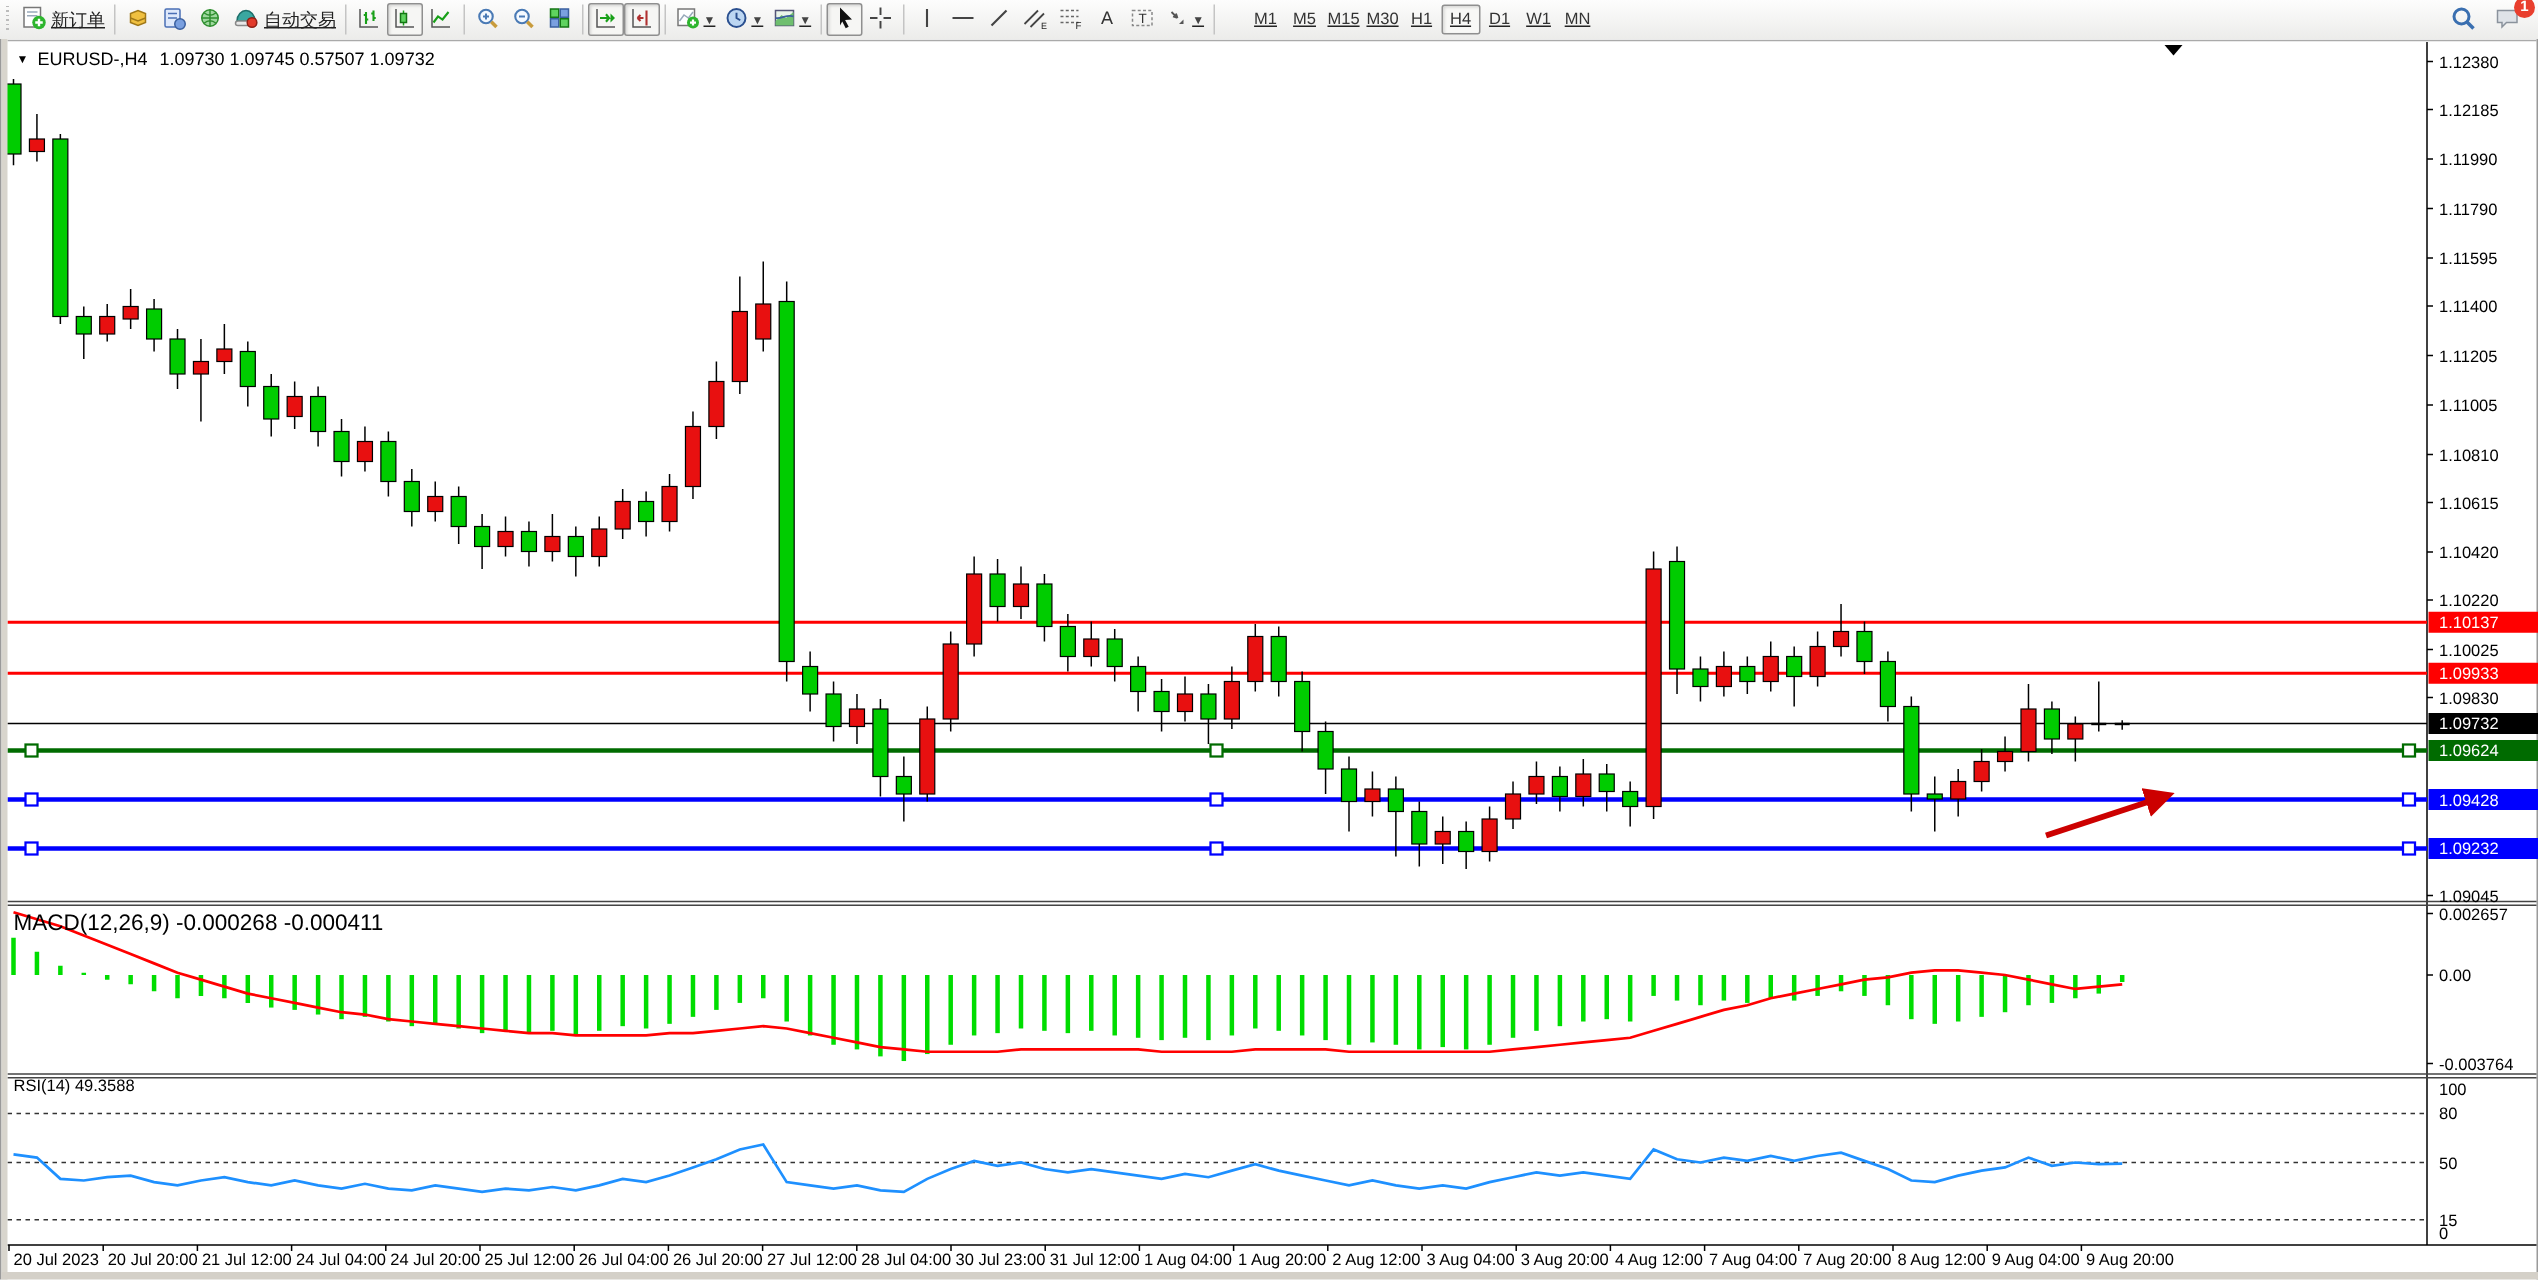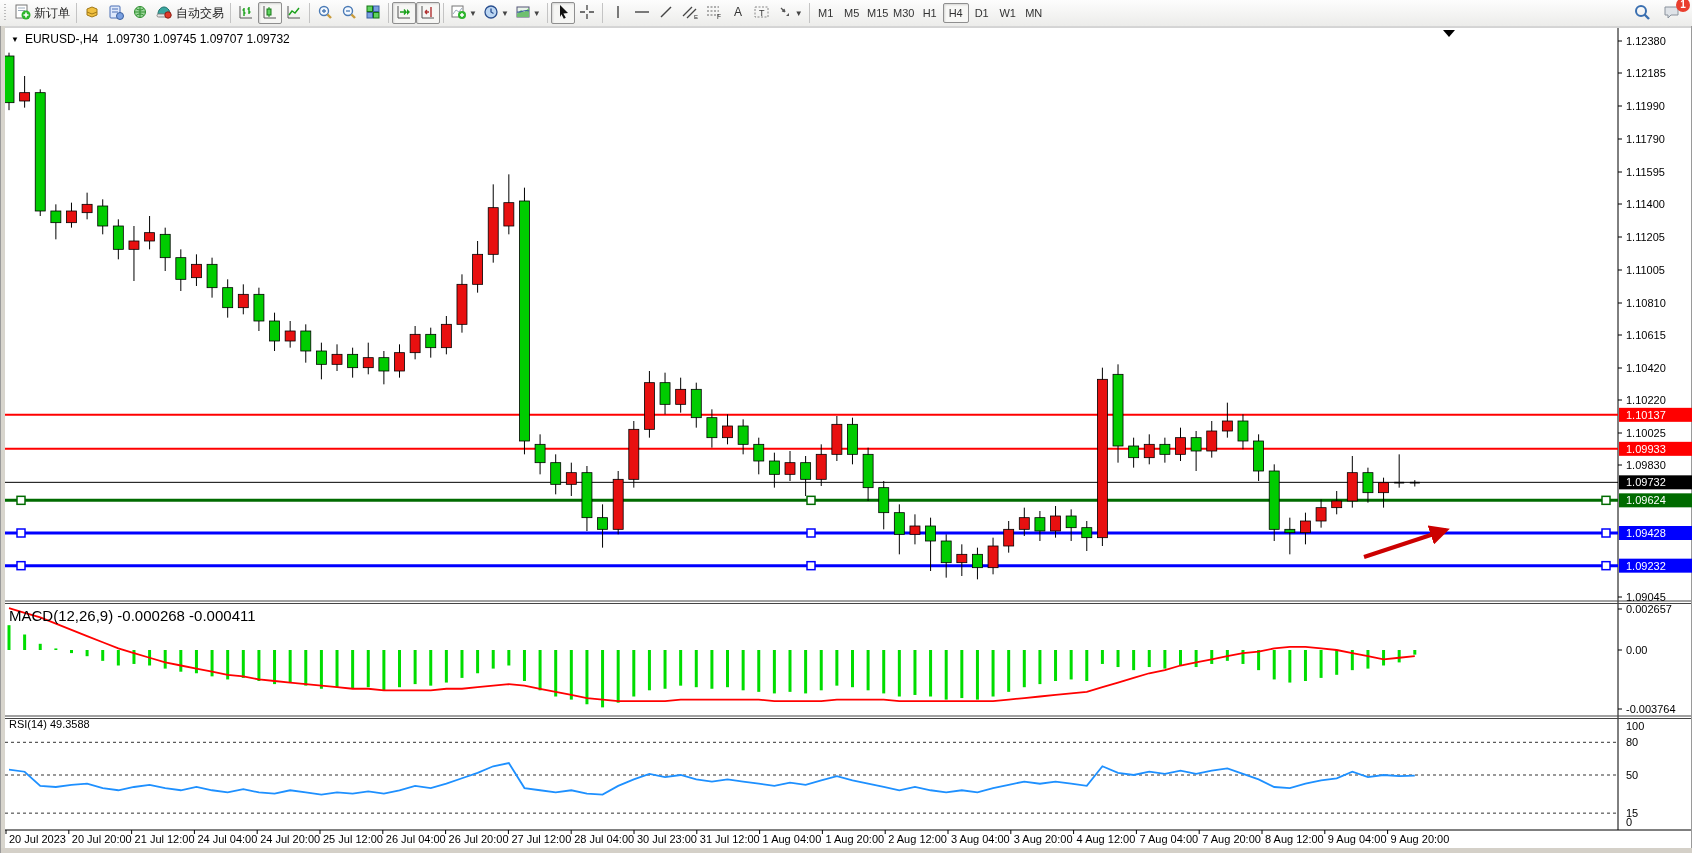--- a/index.html
+++ b/index.html
@@ -1,20 +1,20 @@
 <!DOCTYPE html>
 <html><head>
 <meta charset="utf-8">
 <style>
   html,body{margin:0;padding:0;width:1692px;height:853px;overflow:hidden;
     font-family:"Liberation Sans","DejaVu Sans",sans-serif;background:#fff;}
   
   .toolbar{position:absolute;left:0;top:0;width:1692px;height:26px;
     background:linear-gradient(#fdfdfd,#ececea);border-bottom:1px solid #a8a8a8;
-    display:flex;align-items:center;font-size:12px;color:#222;}
+    display:flex;align-items:center;font-size:12px;color:#222;text-decoration:underline;}
   .grip{width:5px;height:18px;margin:0 3px;
     background:repeating-linear-gradient(to bottom,#bbb 0 1px,transparent 1px 3px);
     background-size:2px 100%;background-repeat:repeat-y;background-position:1px 0;}
   .sep{width:1px;height:20px;background:#c4c4c4;margin:0 3px;}
   .tbtn{height:22px;min-width:24px;display:flex;align-items:center;justify-content:center;
     padding:0 2px;border:1px solid transparent;border-radius:2px;box-sizing:border-box;}
   .tbtn.active{background:#f6f6f4;border:1px solid #8f8f8f;box-shadow:inset 1px 1px 2px #00000022;}
   .tbtn .lbl{margin-left:3px;white-space:nowrap;}
   .dd{font-size:8px;color:#444;margin-left:2px;}
   .tfbtn{height:20px;min-width:26px;display:flex;align-items:center;justify-content:center;
@@ -227,21 +227,21 @@
   </div>
   <div class="tbtn">
     <span><svg width="16" height="16">
       <path d="M4 4l4 4M8 8l-1 -3M8 8l-3 -1" stroke="#555" stroke-width="1.2" fill="none"></path>
       <path d="M12 12l-3 0 1.5 -1.5zM12 12l0 -3 -1.5 1.5z" fill="#555"></path>
     </svg></span>
       <span class="dd">▼</span>
   </div>
   <div class="sep"></div>
 
-  <div id="tf-group" style="display:flex;align-items:flex-end;">
+  <div id="tf-group" style="display:flex;align-items:flex-end;margin-left:18px;">
       <div class="tfbtn">M1</div>
       <div class="tfbtn">M5</div>
       <div class="tfbtn">M15</div>
       <div class="tfbtn">M30</div>
       <div class="tfbtn">H1</div>
       <div class="tfbtn active">H4</div>
       <div class="tfbtn">D1</div>
       <div class="tfbtn">W1</div>
       <div class="tfbtn">MN</div>
     </div>
@@ -671,19 +671,19 @@
       <line x1="1386.6" y1="804" x2="1386.6" y2="808" stroke="#000"></line>
       <text x="1389.6" y="817" font-size="11" fill="#000">9 Aug 20:00</text>
       <line x1="1363" y1="531" x2="1445" y2="504" stroke="#CC0000" stroke-width="4" marker-end="url(#ah)"></line>
       <path d="M1442 4h12l-6 7z" fill="#000"></path>
     </svg>
 
   <div class="overlay" id="chart-title">
     <span class="tri">▼</span>
     <span>EURUSD-,H4</span>
     <span style="width:8px;"></span>
-    <span>1.09730 1.09745 1.09707 1.09732</span>
+    <span>1.09730 1.09745 0.57507 1.09732</span>
   </div>
   <div class="overlay" id="macd-label">MACD(12,26,9) -0.000268 -0.000411</div>
   <div class="overlay" id="rsi-label">RSI(14) 49.3588</div>
 
   <div class="bottom-strip"></div>
 </div>
 
 </body></html>

